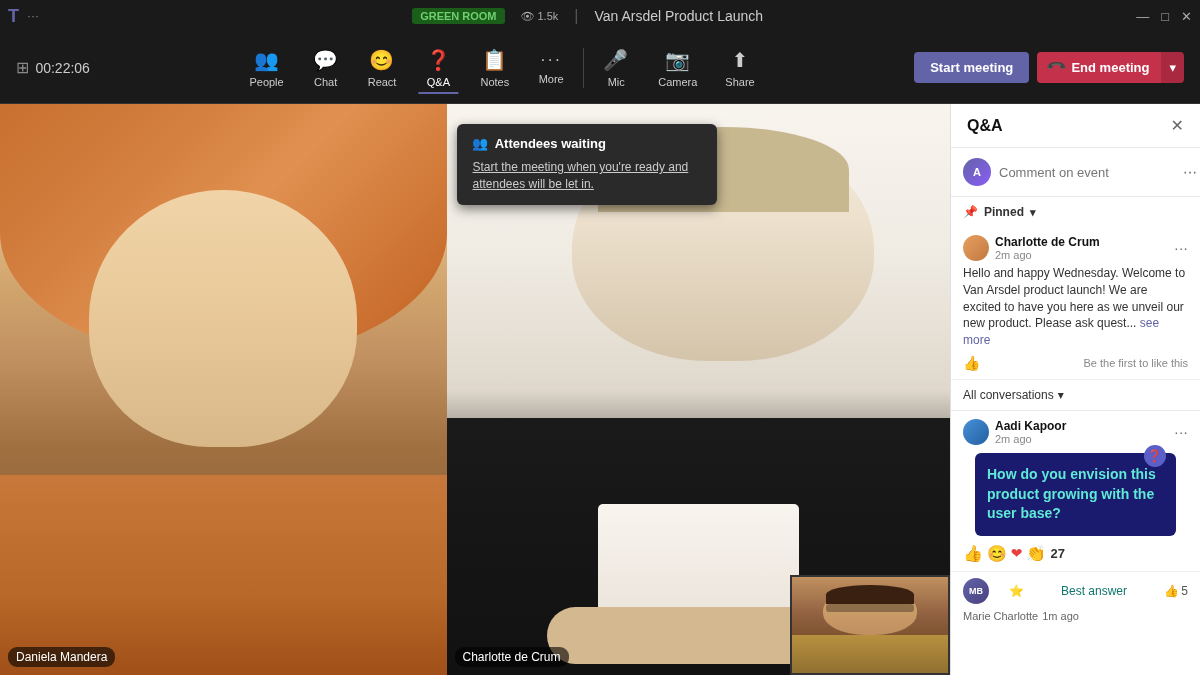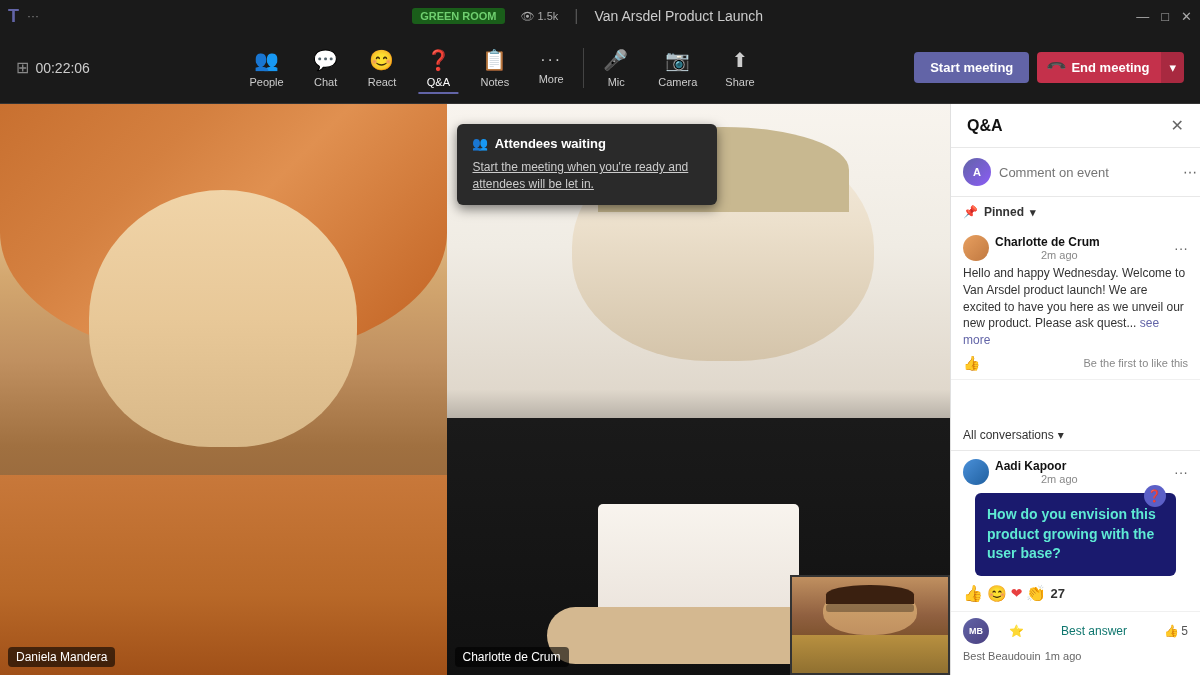--- a/index.html
+++ b/index.html
@@ -200,21 +200,21 @@
 
     
     .video-name-label {
       position: absolute;
       bottom: 8px;
       left: 8px;
       background: rgba(0,0,0,0.6);
       color: #fff;
       font-size: 12px;
       padding: 3px 8px;
-      border-radius: 4px;
+      border-radius: 9px;
     }
 
     
     .qa-panel {
       width: 250px;
       background: #fff;
       display: flex;
       flex-direction: column;
       border-left: 1px solid #e0e0e0;
     }
@@ -304,21 +304,21 @@
     .qa-avatar-mb {
       background: linear-gradient(135deg, #6264a7, #4a4080);
       display: flex;
       align-items: center;
       justify-content: center;
       color: #fff;
       font-size: 9px;
       font-weight: 600;
     }
     .qa-username { font-size: 12px; font-weight: 600; color: #111; }
-    .qa-time { font-size: 11px; color: #888; margin-left: 46px; }
+    .qa-time { font-size: 11px; color: #888; }
     .qa-more { color: #666; cursor: pointer; font-size: 14px; }
     .qa-message-text { font-size: 12px; color: #333; line-height: 1.4; }
     .qa-see-more { color: #6264a7; font-size: 12px; cursor: pointer; }
     .qa-like-row {
       display: flex;
       align-items: center;
       justify-content: space-between;
       margin-top: 6px;
     }
     .qa-like-btn { color: #666; font-size: 14px; cursor: pointer; }
@@ -326,21 +326,20 @@
 
     .qa-all-conversations {
       padding: 8px 12px;
       font-size: 12px;
       color: #333;
       cursor: pointer;
       display: flex;
       align-items: center;
       gap: 4px;
       border-bottom: 1px solid #e8e8e8;
-      margin-top: 40px;
     }
 
     
     .qa-question-card {
       margin: 8px 12px;
       background: #1a1a6e;
       border-radius: 6px;
       padding: 12px;
       position: relative;
     }
@@ -622,19 +621,19 @@
         <div class="qa-best-answer-user">
           <span>⭐</span>
           <span class="qa-best-answer-label">Best answer</span>
         </div>
         <div class="qa-best-answer-count">
           <span>👍</span>
           <span>5</span>
         </div>
       </div>
       <div style="padding: 0 12px 6px 12px; font-size:11px; color:#666; display:flex; align-items:center; gap:4px;">
-        <span>Best Beaudouin</span>
+        <span>Marie Charlotte</span>
         <span>1m ago</span>
       </div>
 
     </div>
   </div>
 </div>
 
 </body></html>

